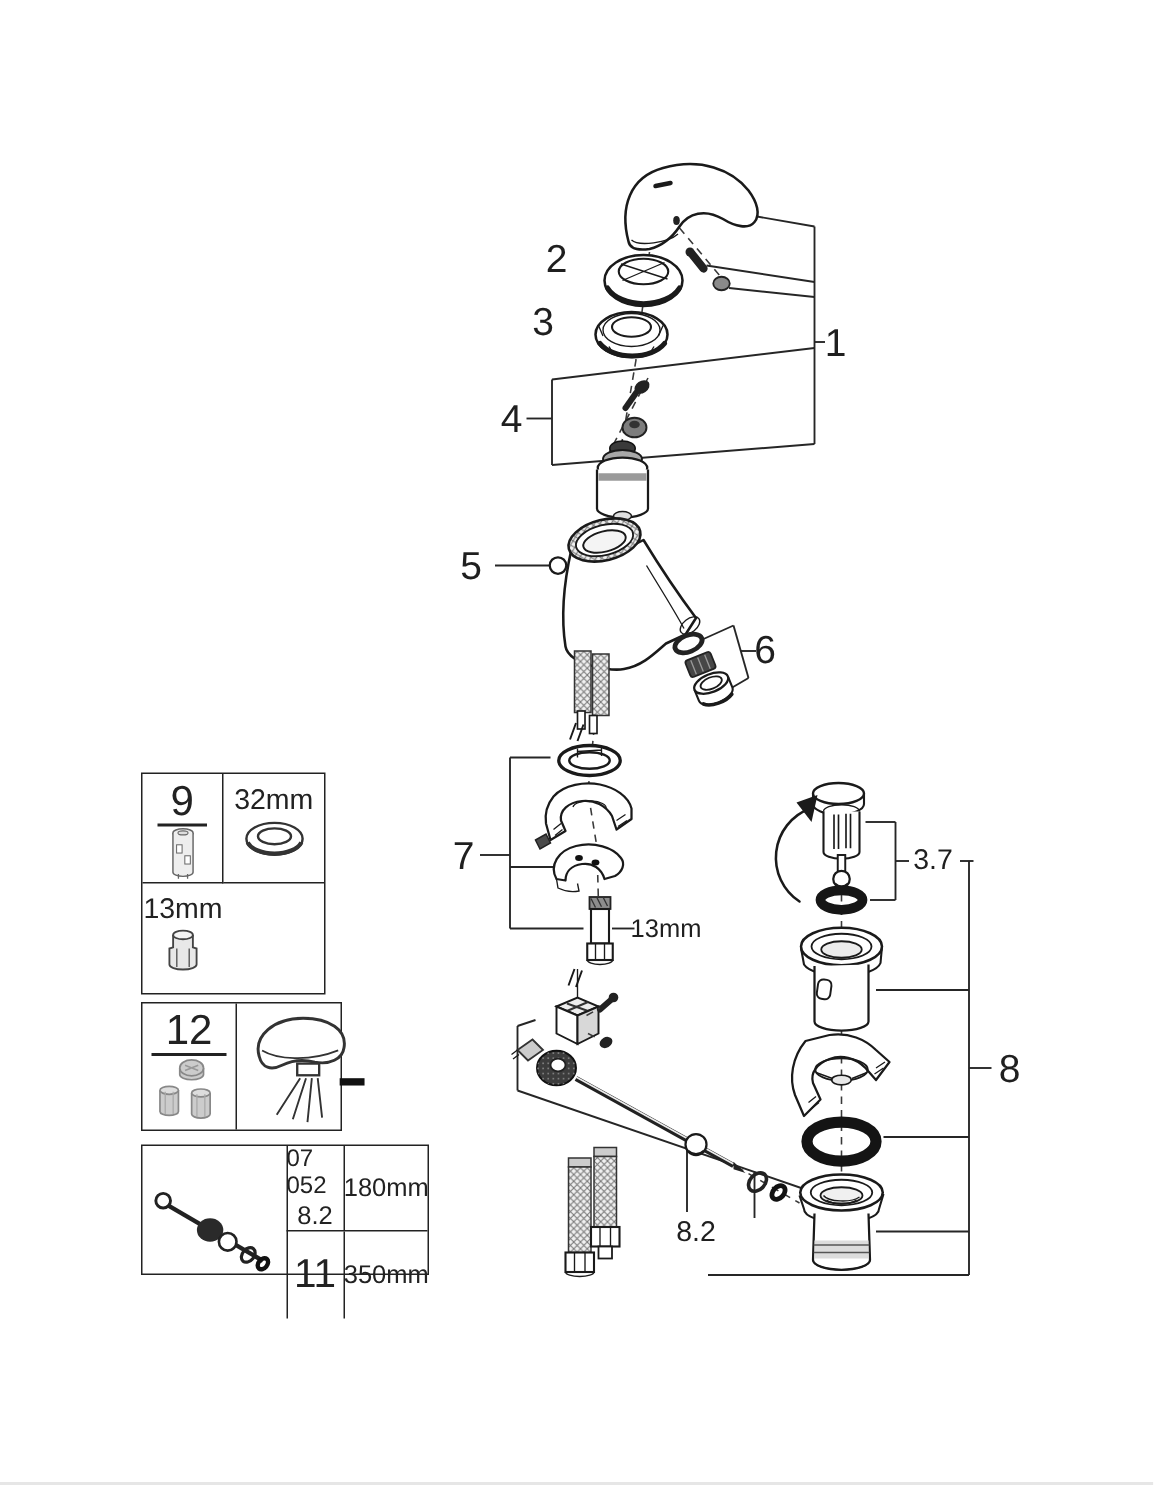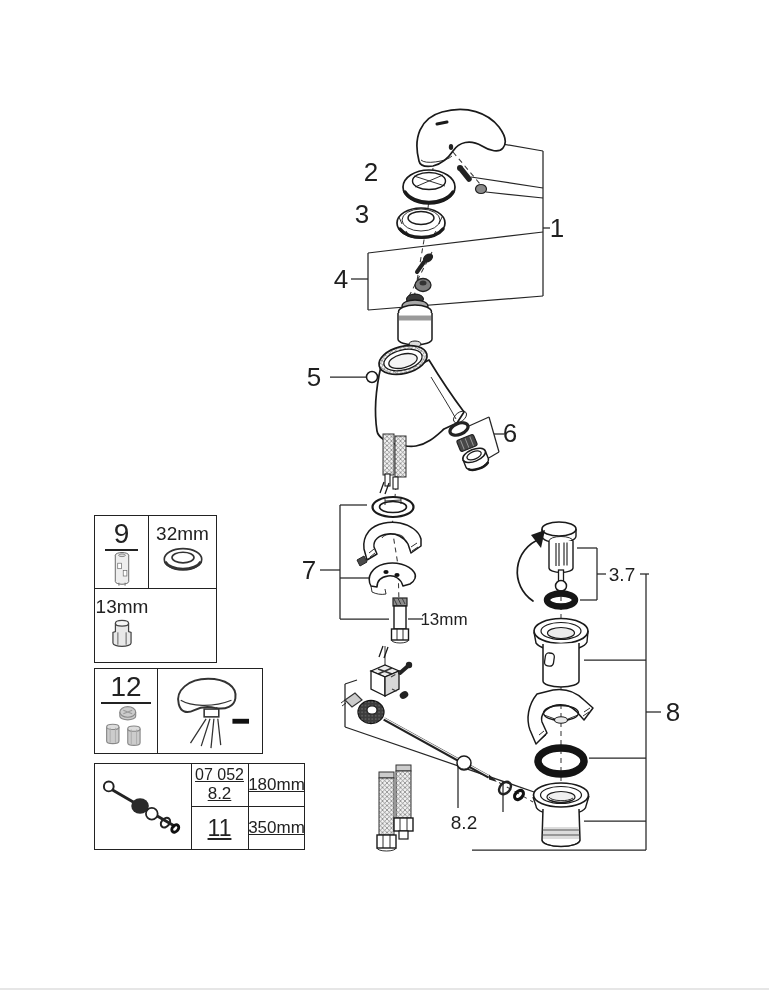--- a/index.html
+++ b/index.html
@@ -14,36 +14,36 @@
   .dash{stroke:#3a3a3a;stroke-width:1.05;fill:none;stroke-dasharray:5 4;}
   
   .lbl{position:absolute;transform:translate(-50%,-50%);font-size:26px;line-height:1;
        color:#1f1f1f;white-space:nowrap;}
   .lbl.md{font-size:19px;}
   .lbl.sm{font-size:17px;}
   
   .box{position:absolute;border:1.6px solid #222;box-sizing:border-box;background:#fff;}
   .toolbox{left:94px;top:515px;width:123px;height:148px;display:grid;
            grid-template-columns:54px 1fr;grid-template-rows:1fr 1fr;}
-  .aerbox{left:94px;top:668px;width:169px;height:86px;display:grid;
+  .aerbox{left:94px;top:668px;width:134px;height:86px;display:grid;
           grid-template-columns:63px 1fr;}
-  .rodtable{left:94px;top:763px;width:211px;height:87px;display:grid;
-            grid-template-columns:96px 1fr;text-decoration:underline;}
+  .rodtable{left:94px;top:763px;width:192px;height:87px;display:grid;
+            grid-template-columns:96px 1fr;}
   .cell{display:flex;flex-direction:column;align-items:center;justify-content:flex-start;
         box-sizing:border-box;padding-top:3px;overflow:hidden;}
   .b-r{border-right:1.5px solid #222;} .b-b{border-bottom:1.5px solid #222;}
   .pnum{font-size:28px;line-height:1.05;border-bottom:2px solid #222;padding:0 9px 1px;}
   .psize{font-size:19px;margin-top:4px;}
   .rt-right{display:grid;grid-template-rows:1fr 1fr;}
   .rt-row{display:grid;grid-template-columns:1fr 55px;box-sizing:border-box;}
   .rt-row.top{border-bottom:1.5px solid #222;}
   .rt-c{display:flex;flex-direction:column;align-items:center;justify-content:center;
         box-sizing:border-box;font-size:17px;line-height:1.15;}
   .rt-c.b-r2{border-right:1.5px solid #222;}
-  .rt-code{font-size:16px;} .rt-ref{font-size:17px;} .rt-big{font-size:23px;}
+  .rt-code{font-size:16px;} .rt-ref{font-size:17px;} .rt-big{font-size:27px;}
   .iconwrap{display:flex;align-items:center;justify-content:center;width:100%;height:100%;}
   .bottom-rule{position:absolute;left:0;top:988px;width:769px;height:2px;background:#e6e6e6;}
 </style>
 </head>
 <body>
 
 <div class="stage">
 
   <svg class="art" viewBox="0 0 769 1000" xmlns="http://www.w3.org/2000/svg">
     <defs>

